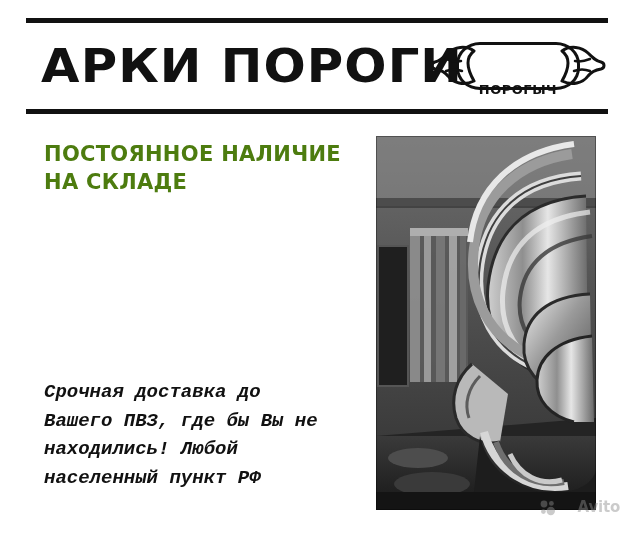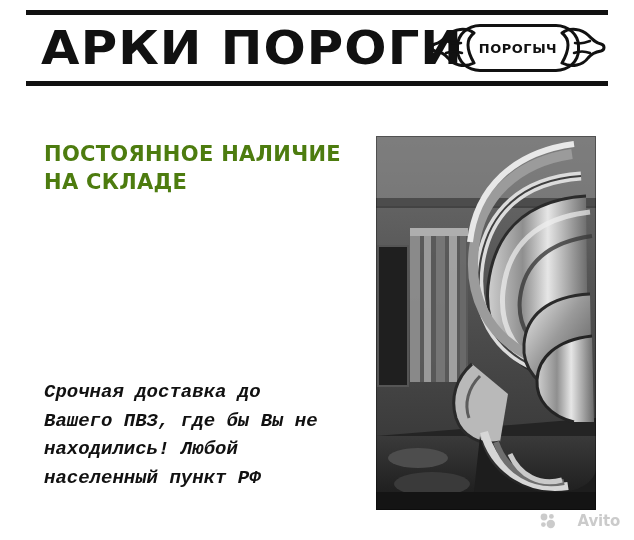--- a/index.html
+++ b/index.html
@@ -17,23 +17,23 @@
     position: relative;
     width: 634px;
     height: 540px;
     background: #ffffff;
   }
 
   
   .banner {
     position: absolute;
     left: 26px;
-    top: 10px;
+    top: 18px;
     width: 582px;
-    height: 76px;
+    height: 96px;
     border-top: 5px solid #111;
     border-bottom: 5px solid #111;
     box-sizing: border-box;
     display: flex;
     align-items: center;
   }
   .banner-title {
     font-family: "DejaVu Sans", sans-serif;
     font-weight: bold;
     font-size: 46px;
@@ -49,21 +49,21 @@
   .banner-spacer { flex: 1 1 auto; }
 
   
   .logo {
     position: relative;
     flex: 0 0 auto;
     width: 160px;
     height: 62px;
     margin-right: 10px;
     display: flex;
-    align-items: center;
+    align-items: flex-end;
     justify-content: center;
   }
   .logo-frame {
     position: absolute;
     left: 18px;
     top: 7px;
     width: 124px;
     height: 48px;
     border: 3px solid #111;
     border-radius: 24px / 22px;
@@ -134,22 +134,23 @@
     height: 374px;
     background: #2b2b2b;
     overflow: hidden;
   }
   .photo svg { display: block; }
 
   
   .watermark {
     position: absolute;
     right: 14px;
-    bottom: 10px;
+    bottom: 24px;
     display: flex;
+    align-items: center;
     gap: 22px;
     opacity: 0.45;
   }
   .wm-mark {
     width: 17px;
     height: 17px;
     position: relative;
   }
   .wm-text {
     font-family: "DejaVu Sans", sans-serif;

